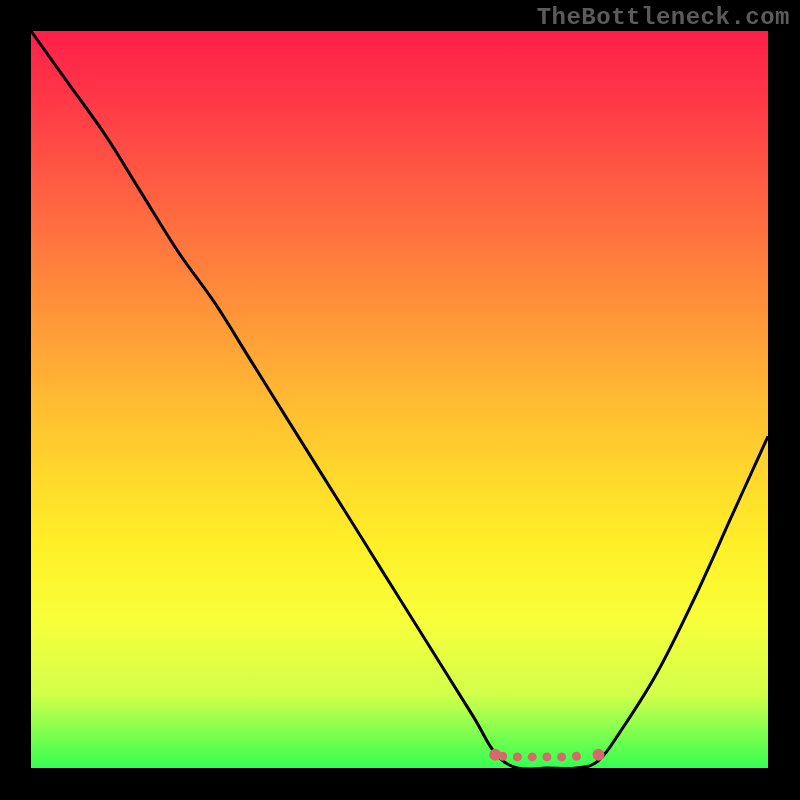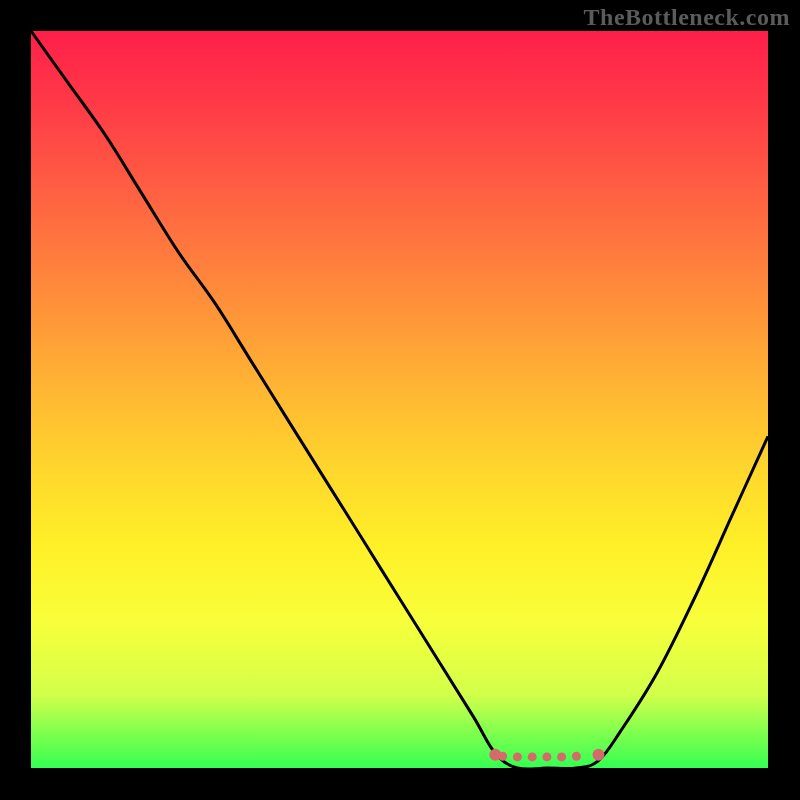--- a/index.html
+++ b/index.html
@@ -13,21 +13,21 @@
   .outer {
     position: relative;
     width: 800px;
     height: 800px;
     background: #000;
   }
   .watermark {
     position: absolute;
     top: 4px;
     right: 10px;
-    font-family: Liberation Serif, serif;
+    font-family: Liberation Mono, monospace;
     font-size: 24px;
     font-weight: bold;
     color: #5b5b5b;
     letter-spacing: 0.5px;
     z-index: 20;
   }
   .plot {
     position: absolute;
     left: 31px;
     top: 31px;

